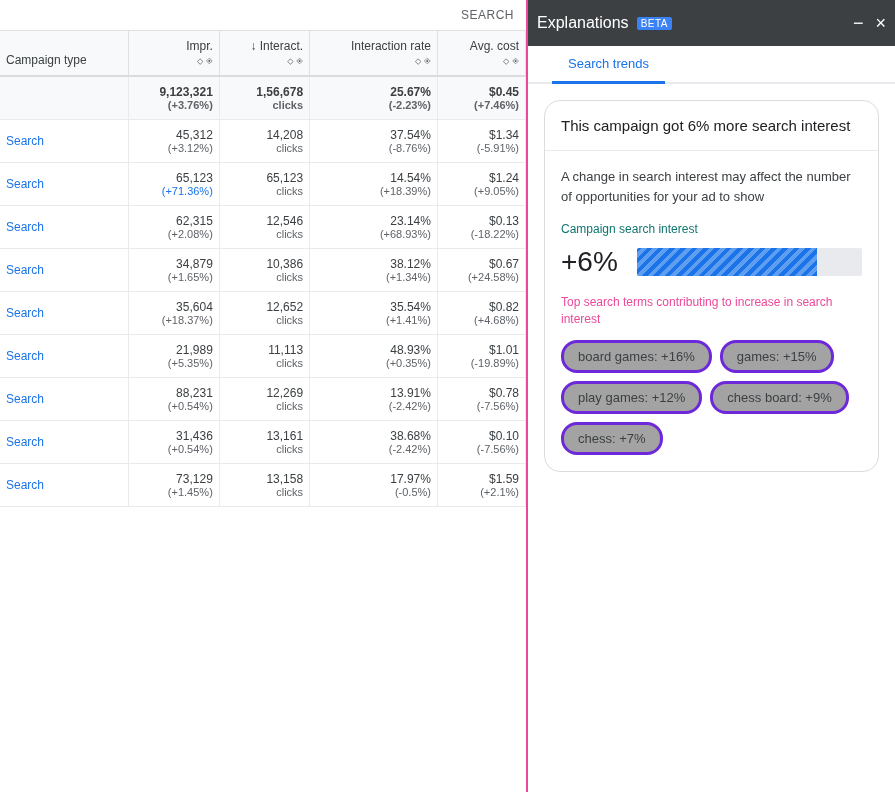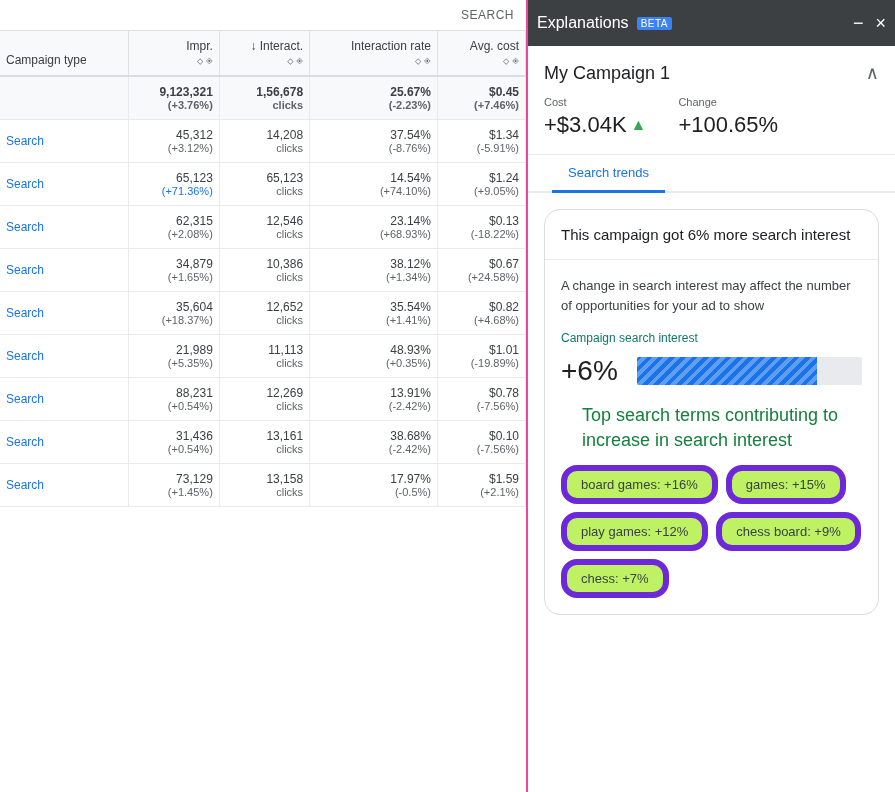--- a/index.html
+++ b/index.html
@@ -308,40 +308,39 @@
       background: repeating-linear-gradient(
         -45deg,
         transparent,
         transparent 4px,
         rgba(255,255,255,0.3) 4px,
         rgba(255,255,255,0.3) 8px
       );
     }
 
     .top-terms-label {
-      font-size: 18px;
-      color: #15803d;
+      font-size: 12px;
+      color: #ec4899;
       margin-bottom: 12px;
       line-height: 1.4;
-      margin-left: 21px;
     }
 
     .terms-grid {
       display: flex;
       flex-wrap: wrap;
       gap: 8px;
     }
 
     .term-chip {
-      border: 6px solid #6d28d9;
+      border: 3px solid #6d28d9;
       border-radius: 16px;
       padding: 6px 14px;
       font-size: 13px;
       color: #3c4043;
-      background: #bef264;
+      background: #a3a3a3;
     }
   </style>
 </head>
 <body>
 
 <div class="table-panel">
   <div class="search-bar-top">
     <span>SEARCH</span>
   </div>
   <table>
@@ -420,21 +419,21 @@
       <td>
         <span class="cell-main">65,123</span>
         <span class="cell-sub highlight">(+71.36%)</span>
       </td>
       <td>
         <span class="cell-main">65,123</span>
         <span class="cell-sub">clicks</span>
       </td>
       <td>
         <span class="cell-main">14.54%</span>
-        <span class="cell-sub">(+74.10%)</span>
+        <span class="cell-sub">(+18.39%)</span>
       </td>
       <td>
         <span class="cell-main">$1.24</span>
         <span class="cell-sub">(+9.05%)</span>
       </td>
     </tr>
         <tr>
       <td>Search</td>
       <td>
         <span class="cell-main">62,315</span>
@@ -577,39 +576,20 @@
       <span>Explanations</span>
       <span class="beta-badge">BETA</span>
     </div>
     <div class="panel-header-icons">
       <button class="icon-btn">−</button>
       <button class="icon-btn">×</button>
     </div>
   </div>
 
   <div class="panel-body">
-    <div class="campaign-section">
-      <div class="campaign-header">
-        <span class="campaign-name">My Campaign 1</span>
-        <span class="campaign-chevron">∧</span>
-      </div>
-      <div class="campaign-metrics">
-        <div>
-          <div class="metric-label">Cost</div>
-          <div class="metric-value">
-            <span>+$3.04K</span>
-            <span class="up-arrow">▲</span>
-          </div>
-        </div>
-        <div>
-          <div class="metric-label">Change</div>
-          <div class="metric-value positive">+100.65%</div>
-        </div>
-      </div>
-    </div>
 
     <div class="tabs-row">
       <div class="tab active">Search trends</div>
     </div>
 
     <div class="explanation-card">
       <div class="card-header">This campaign got 6% more search interest</div>
       <div class="card-body">
         <div class="card-description">A change in search interest may affect the number of opportunities for your ad to show</div>
 

